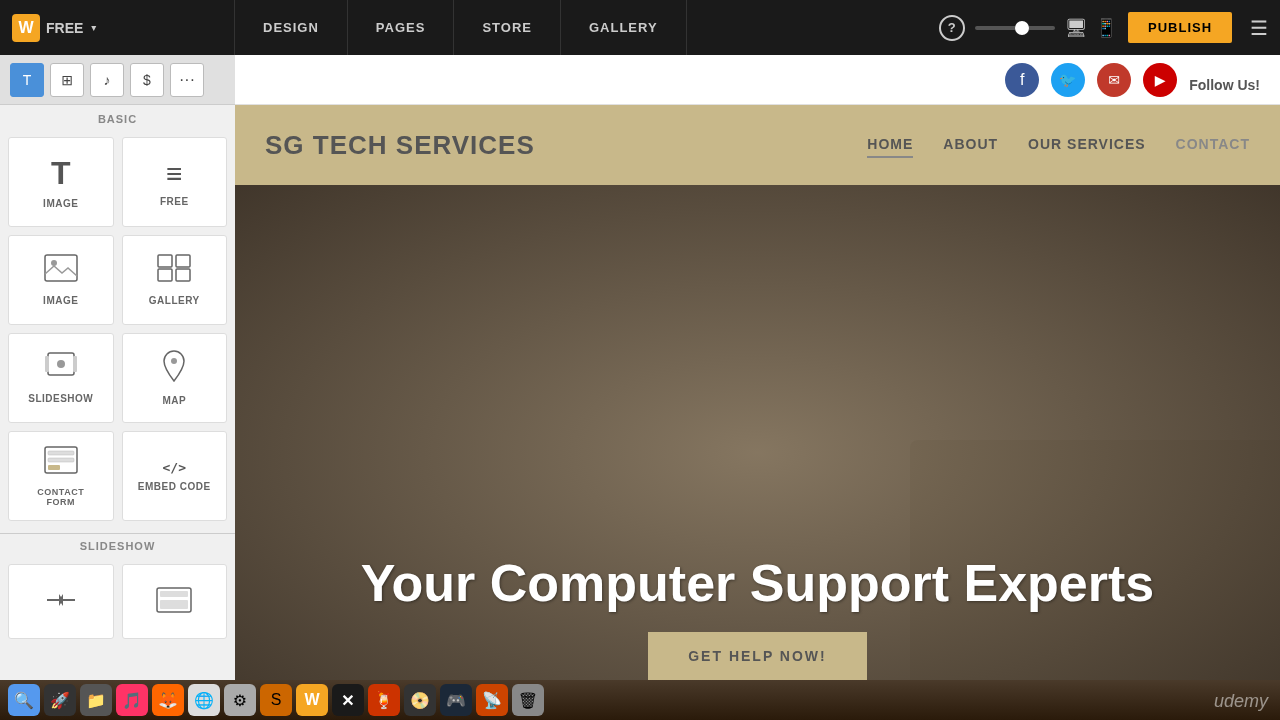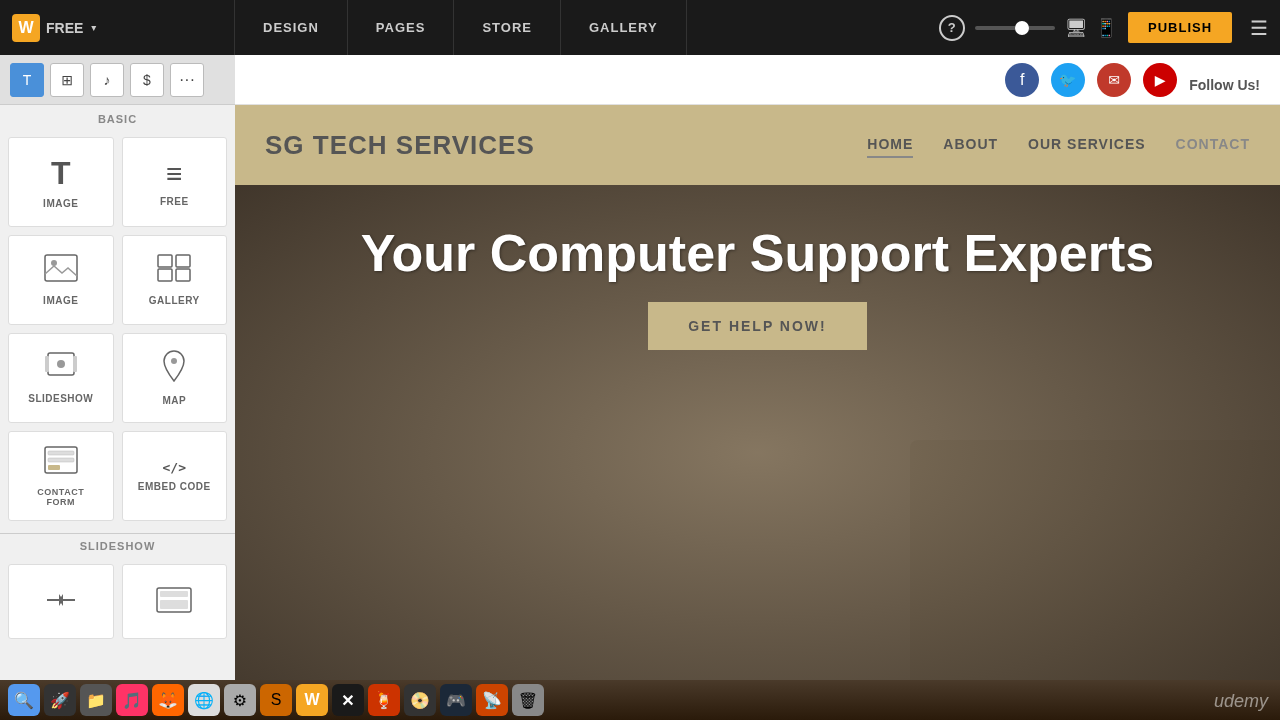--- a/index.html
+++ b/index.html
@@ -190,21 +190,21 @@
     .site-nav-item.contact-active {
       color: #888;
     }
 
     
     .hero-section {
       position: absolute;
       top: 80px; left: 0; right: 0; bottom: 0;
       background: linear-gradient(rgba(80,70,60,0.65), rgba(60,50,40,0.65));
       display: flex; flex-direction: column;
-      align-items: center; justify-content: flex-start;
+      align-items: center; justify-content: flex-end;
       text-align: center;
       padding: 40px;
       border-radius: 18px;
     }
     .hero-bg {
       position: absolute; top: 0; left: 0; right: 0; bottom: 0;
       background: #7a6e5e;
       z-index: 0;
     }
     .hero-bg-pattern {

